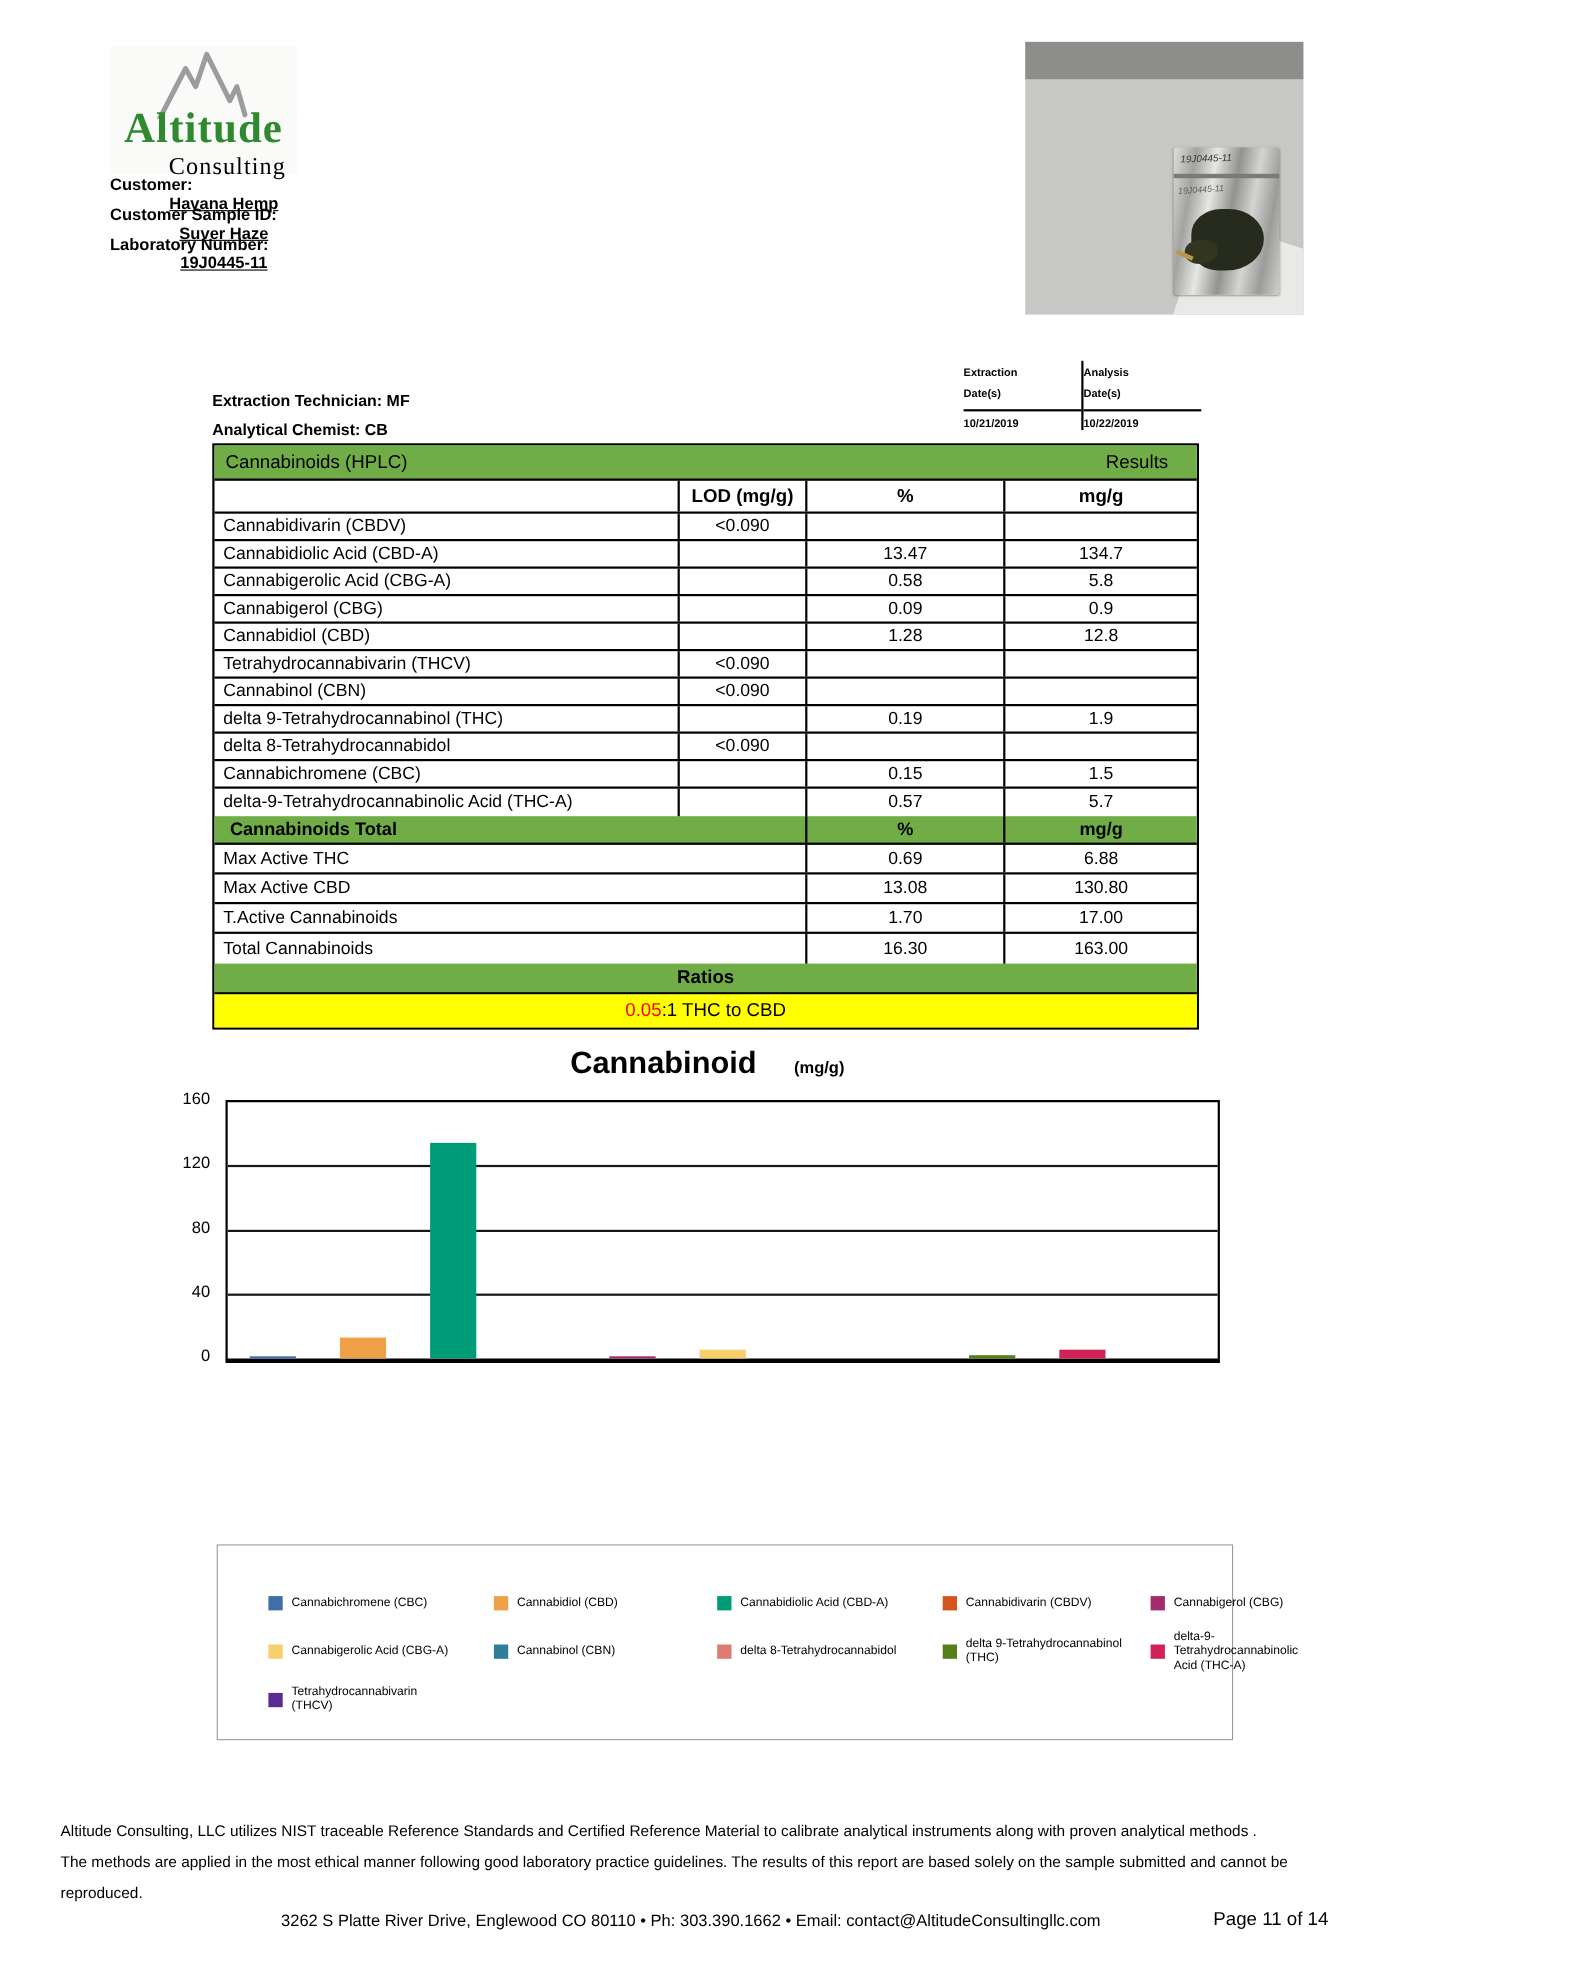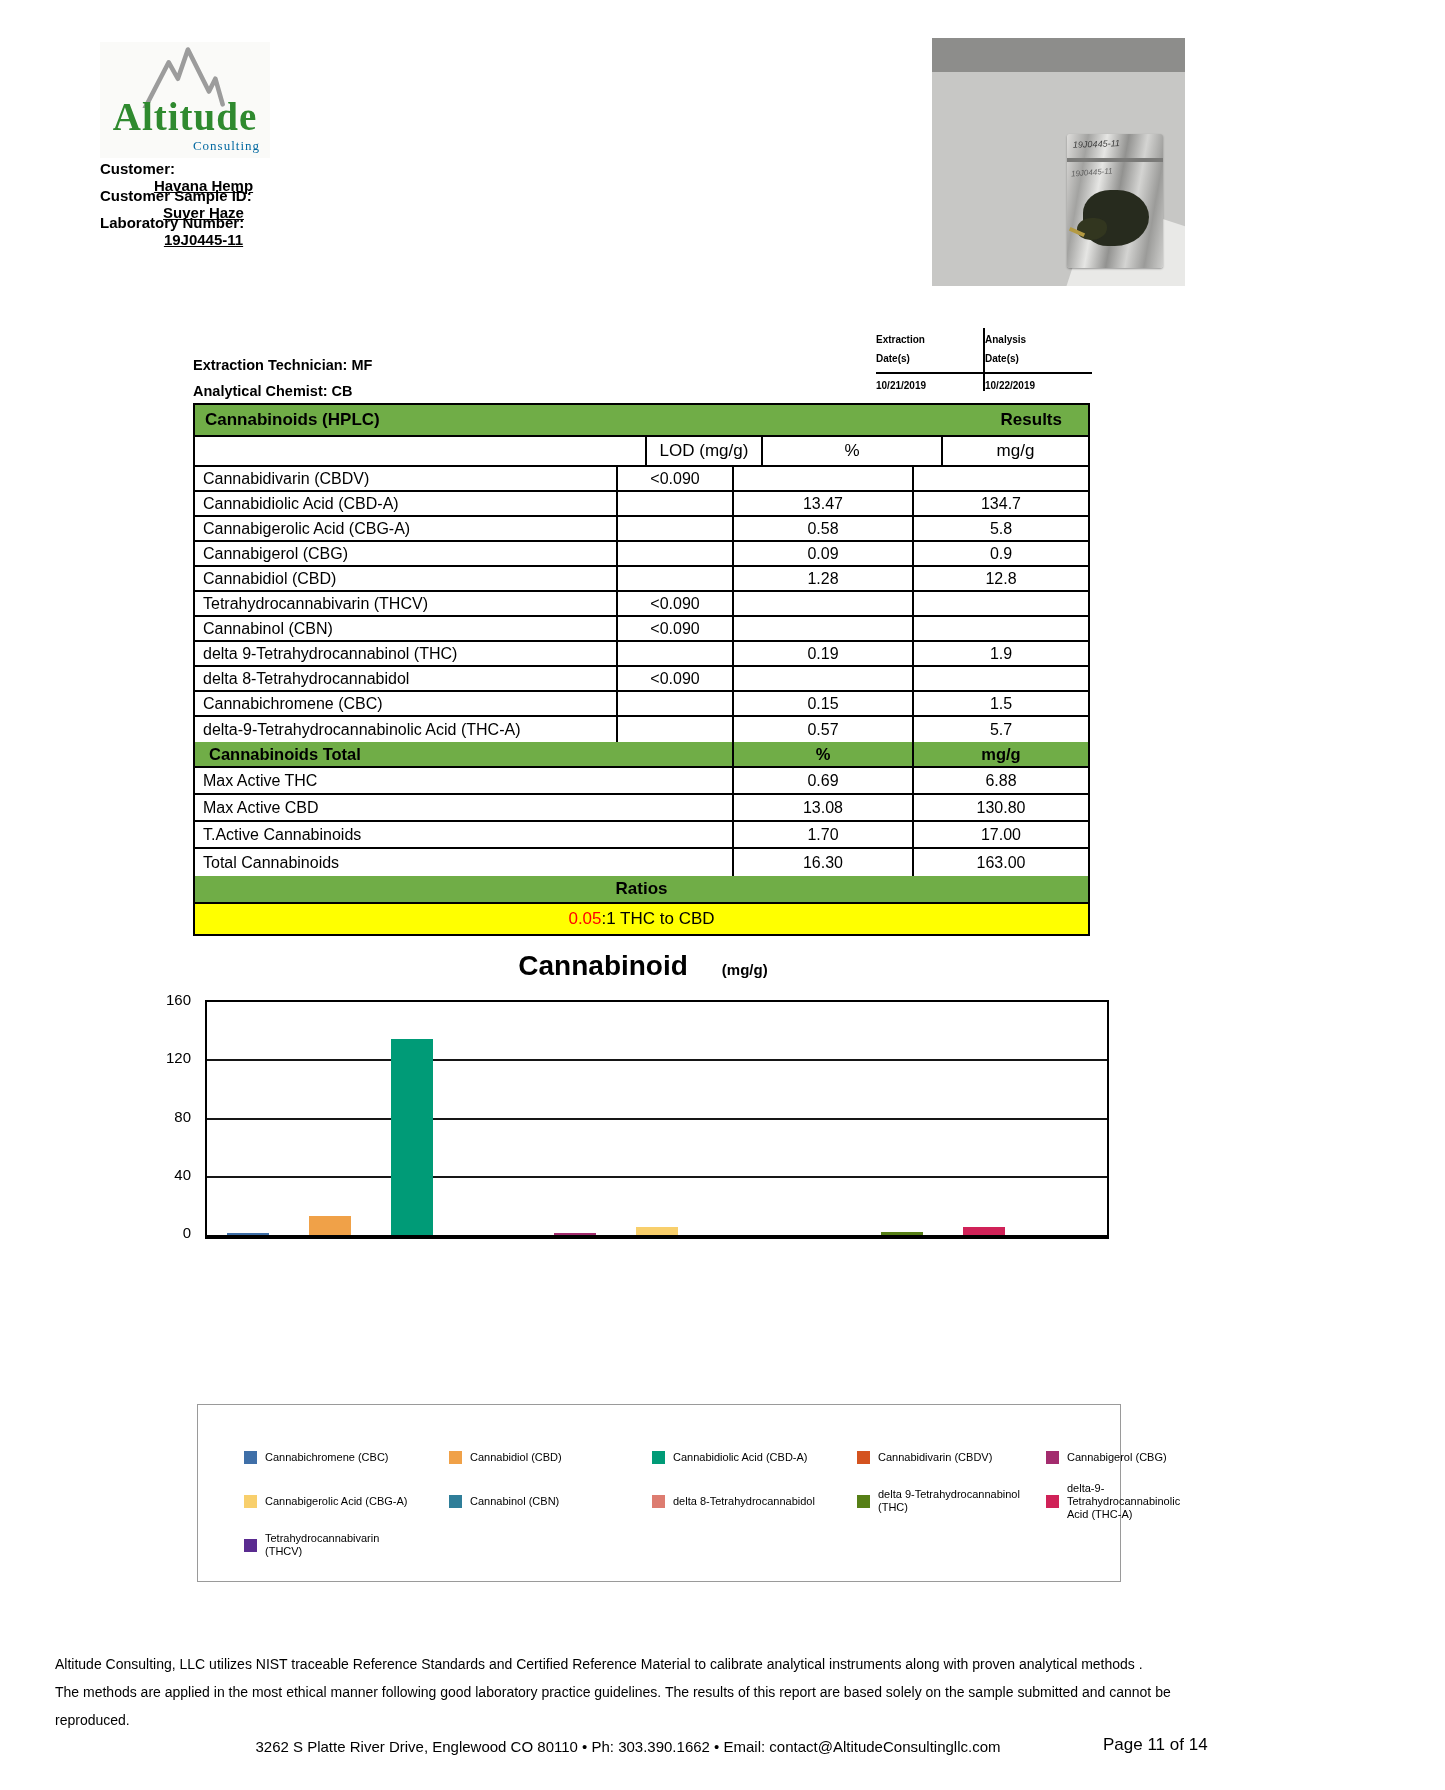--- a/index.html
+++ b/index.html
@@ -6,21 +6,21 @@
   .page{
     position:relative;width:1445px;height:1790px;background:#fff;
     font-family:"Liberation Sans",sans-serif;color:#000;overflow:hidden;
   }
   
   .logo-box{position:absolute;left:100px;top:42px;width:170px;height:116px;background:#fafaf8;}
   .logo-mountain{position:absolute;left:28px;top:2px;width:118px;height:64px;}
   .logo-title{position:absolute;left:0;top:52px;width:170px;text-align:center;
     font-family:"Liberation Serif",serif;font-weight:bold;font-size:39px;color:#2f8a2f;letter-spacing:1px;}
   .logo-sub{position:absolute;left:0;top:96px;width:160px;text-align:right;
-    font-family:"Liberation Serif",serif;font-size:13px;color:#0369a1;letter-spacing:1px;}
+    font-family:"Liberation Serif",serif;font-size:22px;color:#000000;letter-spacing:1px;}
   
   .cust{position:absolute;left:100px;top:160px;font-size:15px;font-weight:bold;}
   .cust-row{display:flex;height:27px;align-items:center;flex-direction:column;}
   .cust-label{width:207px;}
   .cust-value{text-decoration:underline;}
   
   .photo{position:absolute;left:932px;top:38px;width:253px;height:248px;background:#c7c7c5;overflow:hidden;}
   .photo-band{position:absolute;left:0;top:0;width:100%;height:34px;background:#8d8d8b;}
   .photo-wedge{position:absolute;right:-30px;bottom:-40px;width:140px;height:110px;background:#e9e9e7;transform:rotate(18deg);}
   .bag{position:absolute;right:22px;top:96px;width:96px;height:134px;border-radius:3px;
@@ -45,24 +45,24 @@
   .trow{display:flex;border-bottom:2px solid #000;box-sizing:border-box;align-items:stretch;}
   .trow:last-child{border-bottom:none;}
   .cell{box-sizing:border-box;display:flex;align-items:center;justify-content:center;}
   .c-name{width:423px;border-right:2px solid #000;justify-content:flex-start;padding-left:8px;}
   .c-lod{width:116px;border-right:2px solid #000;}
   .c-pct{width:180px;border-right:2px solid #000;}
   .c-mgg{flex:1;}
   .c-name2{width:539px;border-right:2px solid #000;justify-content:flex-start;padding-left:8px;}
   .row-h{height:25px;}
   .row-tot{height:27px;}
-  .green-head{background:#70AD47;height:32px;position:relative;display:flex;align-items:center;font-weight:bold;font-size:17px;}
+  .green-head{background:#70AD47;height:32px;position:relative;display:flex;align-items:center;font-weight:normal;font-size:17px;}
   .green-head .left-label{padding-left:10px;}
   .green-head .results-label{position:absolute;right:26px;}
-  .colhead{height:30px;font-weight:normal;font-size:17px;padding-left:29px;}
+  .colhead{height:30px;font-weight:bold;font-size:17px;}
   .tot-head{background:#70AD47;height:26px;font-weight:bold;font-size:16.5px;}
   .tot-head .c-name2{border-right:2px solid #000;}
   .ratios-head{background:#70AD47;height:28px;display:flex;align-items:center;justify-content:center;font-weight:bold;font-size:17px;}
   .ratio-row{background:#FFFF00;height:30px;font-size:17px;}
   .ratio-cell-l{width:447px;border-right:3px solid #000;}
   .ratio-cell-r{flex:1;}
   .ratio-num{color:#FF0000;}
   
   .chart-title{position:absolute;left:193px;top:950px;width:900px;display:flex;justify-content:center;align-items:baseline;}
   .chart-title .main{font-size:28px;font-weight:bold;}

